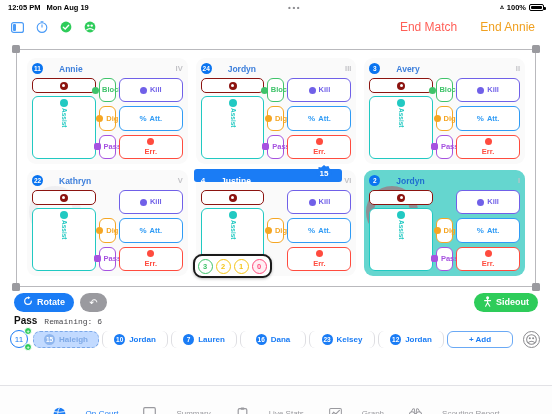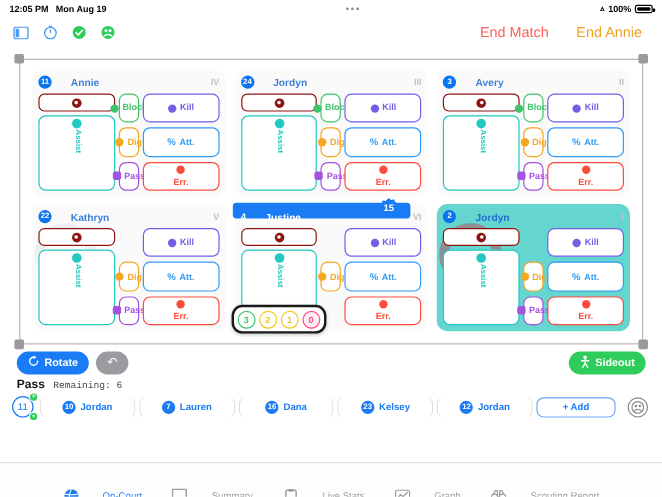--- a/index.html
+++ b/index.html
@@ -616,20 +616,24 @@
   <span class="subs-title">Pass</span>
   <span class="subs-remaining">Remaining: 6</span>
 </div>
 
 <div class="subs-row" id="subs-row">
     <div class="sub-avatar-wrap">
   <div class="sub-avatar">11</div>
   <div class="green-badge gb-top">+</div>
   <div class="green-badge gb-bot">+</div>
     </div>
+    <div class="sub-chip selected">
+      <span class="jnum">15</span>
+                 <span>Haleigh</span>
+    </div>
     <div class="sub-chip">
       <span class="jnum">10</span>
                  <span>Jordan</span>
     </div>
     <div class="sub-chip">
       <span class="jnum">7</span>
                  <span>Lauren</span>
     </div>
     <div class="sub-chip">
       <span class="jnum">16</span>

